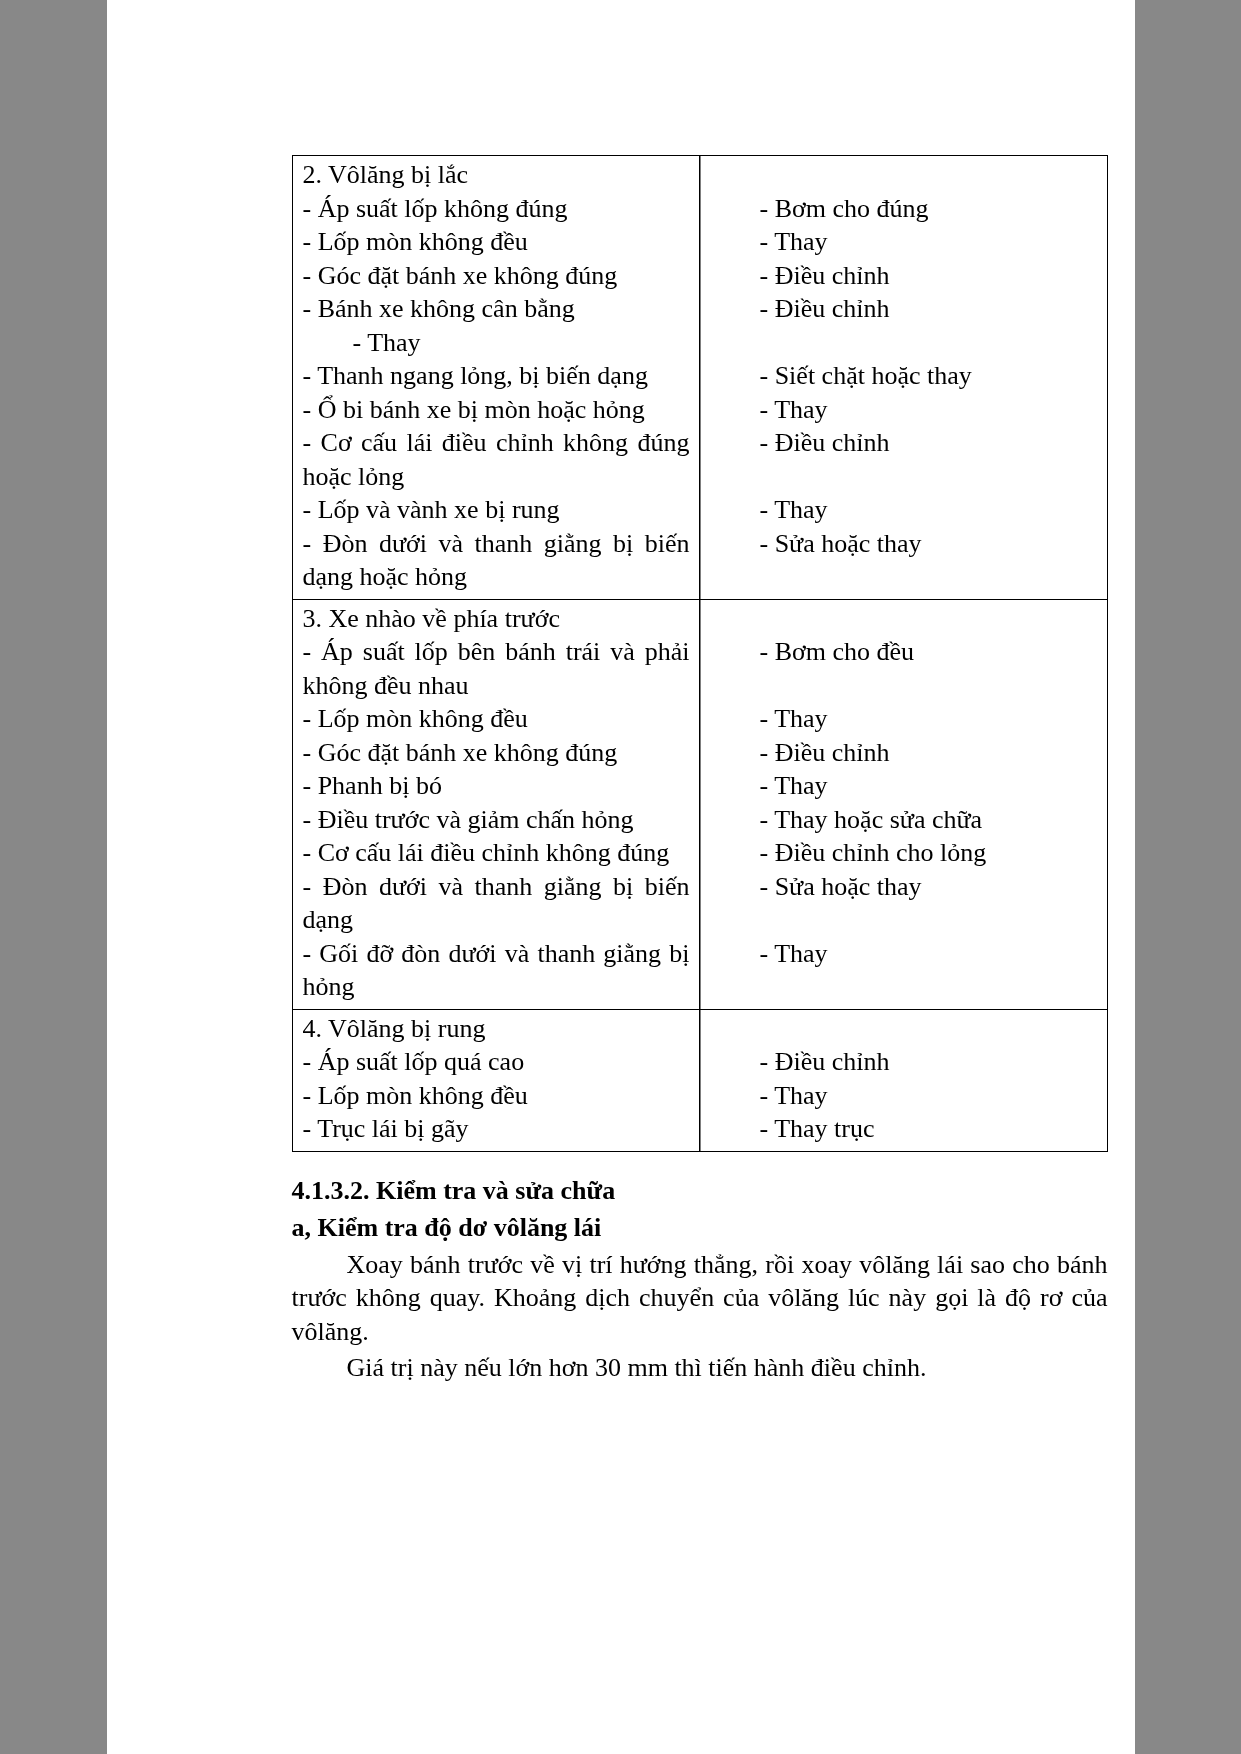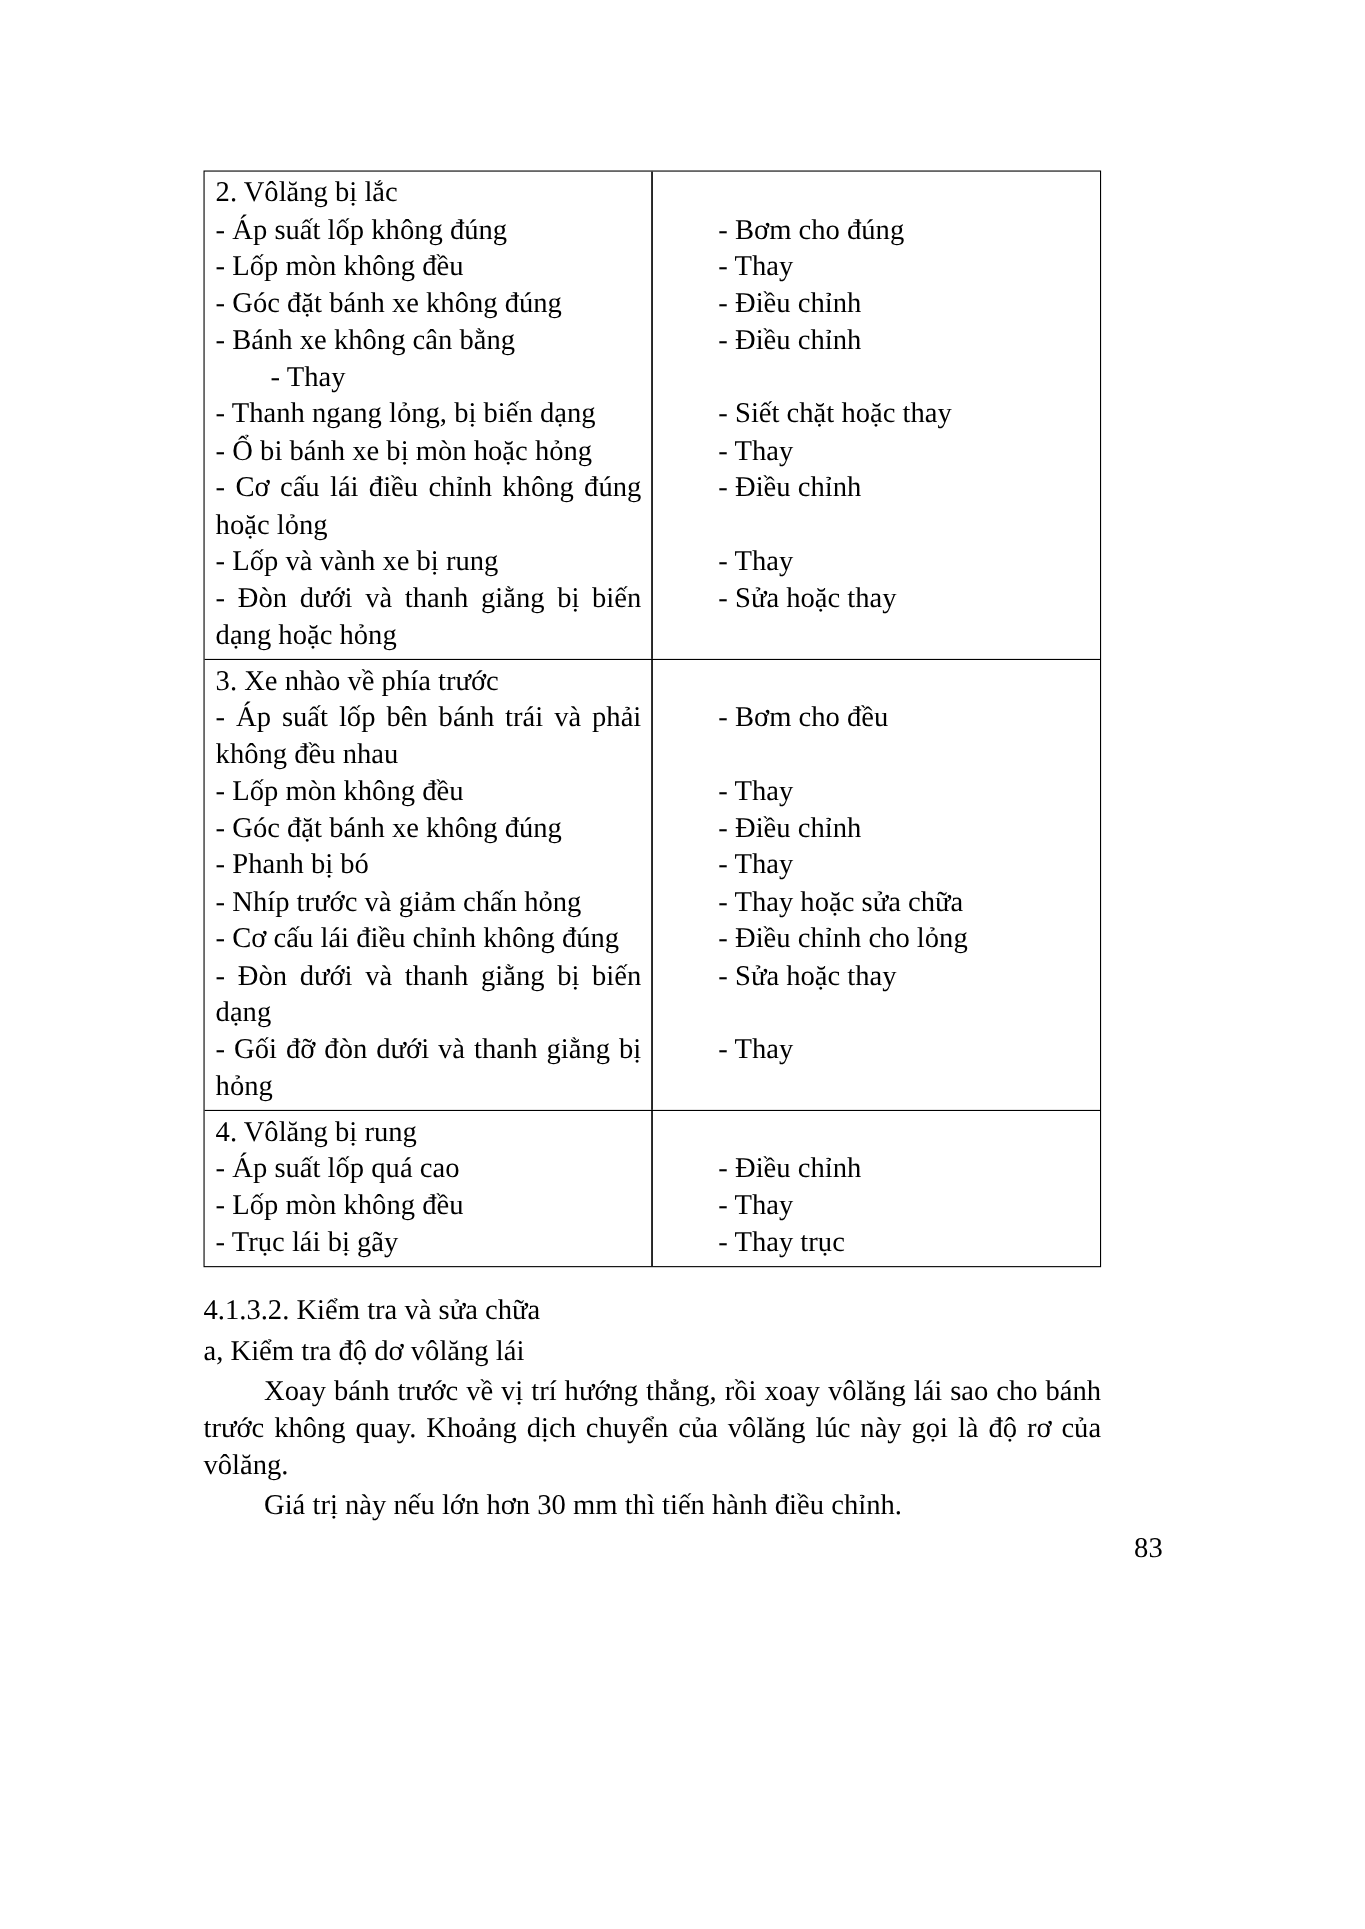--- a/index.html
+++ b/index.html
@@ -2,21 +2,21 @@
 <html lang="vi"><head>
 <meta charset="utf-8">
 <style>
   html,body{margin:0;padding:0;}
   body{
     background:#888;
     font-family:"Liberation Serif","DejaVu Serif",serif;
   }
   .page{
     position:relative;
-    width:1241px;
+    width:1028px;
     height:1754px;
     margin:0 auto;
     background:#ffffff;
     color:#000;
     font-size:26px;
     line-height:33.5px;
     overflow:hidden;
   }
   .content{
     position:absolute;
@@ -76,21 +76,21 @@
     background-size:1.5px 100%;
     background-position:50% 0;
   }
   .cause{border-right:none;} 
 
   
   .after-table{
     margin-top:22px;
   }
   .h-bold{
-    font-weight:normal;
+    font-weight:bold;
     margin:0;
     padding:0;
   }
   .h-bold + .h-bold{
     margin-top:4px;
   }
   .para{
     margin:3px 0 0 0;
     text-align:justify;
     text-indent:55px;
@@ -169,21 +169,21 @@
           </div>
           <div class="row">
             <div class="cause">- Góc đặt bánh xe không đúng</div>
             <div class="remedy">- Điều chỉnh</div>
           </div>
           <div class="row">
             <div class="cause">- Phanh bị bó</div>
             <div class="remedy">- Thay</div>
           </div>
           <div class="row">
-            <div class="cause">- Nhíp trước và giảm chấn hỏng</div>
+            <div class="cause">- Điều trước và giảm chấn hỏng</div>
             <div class="remedy">- Thay hoặc sửa chữa</div>
           </div>
           <div class="row">
             <div class="cause">- Cơ cấu lái điều chỉnh không đúng</div>
             <div class="remedy">- Điều chỉnh cho lỏng</div>
           </div>
           <div class="row">
             <div class="cause">- Đòn dưới và thanh giằng bị biến dạng</div>
             <div class="remedy">- Sửa hoặc thay</div>
           </div>

